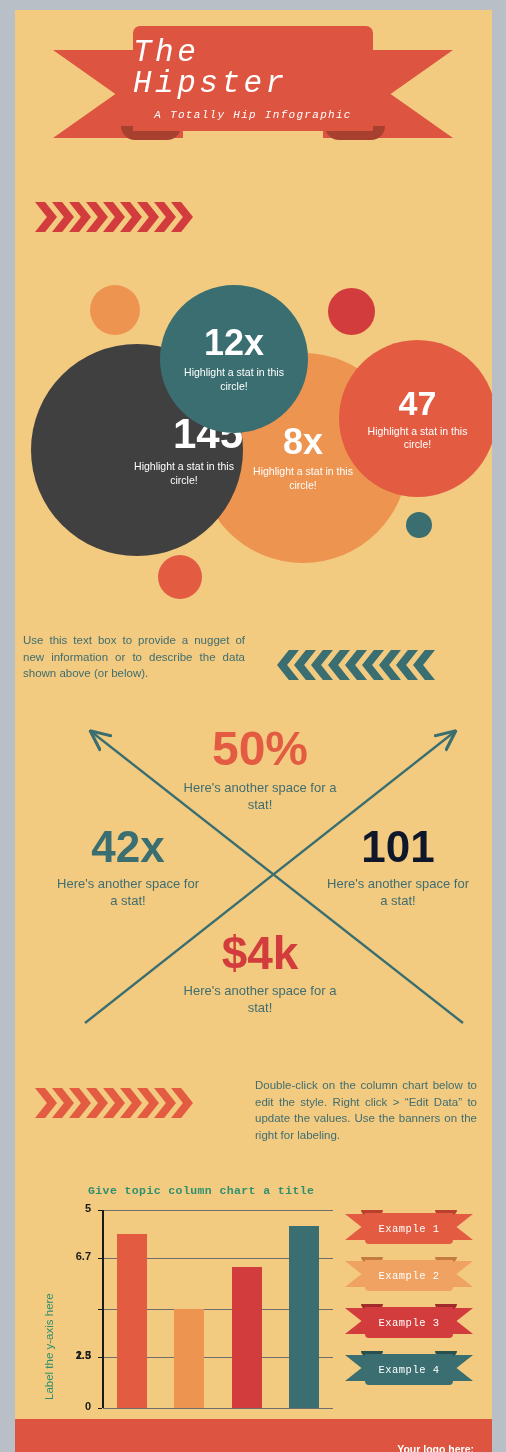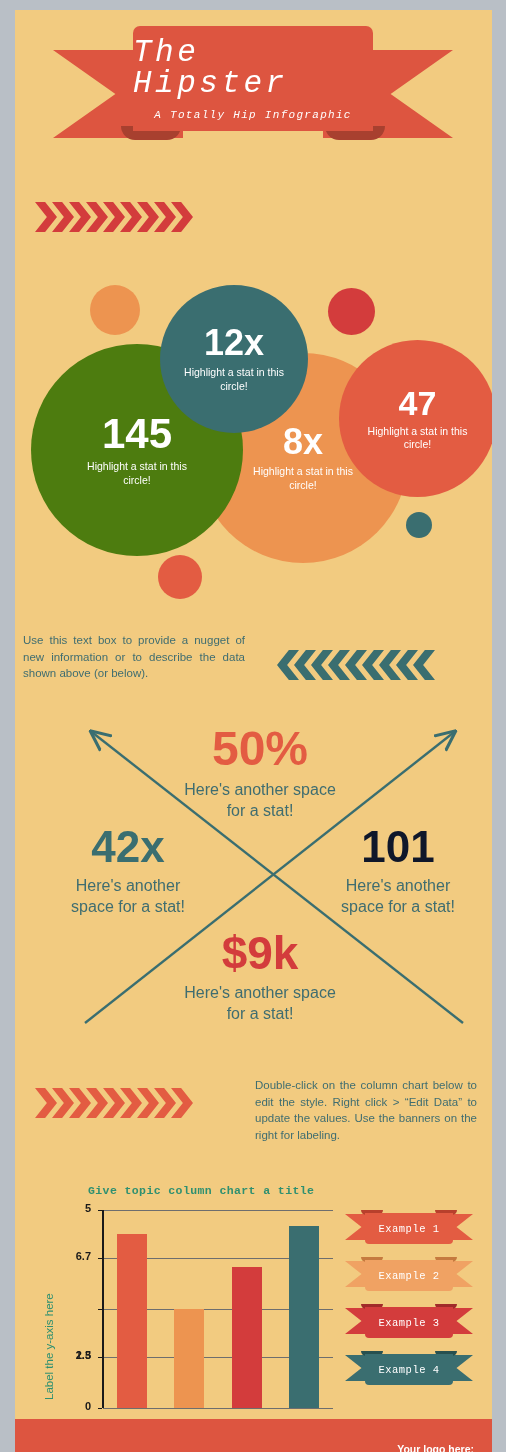--- a/index.html
+++ b/index.html
@@ -73,21 +73,21 @@
     align-items:center; justify-content:center;
     color:#ffffff; text-align:center;
   }
   .bubble .num { font-weight:bold; line-height:1; }
   .bubble .cap { font-size:10.5px; line-height:1.25; margin-top:5px; }
 
   
   .xblock { position:absolute; }
   .xstat { position:absolute; text-align:center; }
   .xstat .num { font-weight:bold; line-height:1; }
-  .xstat .cap { font-size:16px; line-height:1.3; color:#3f6d70; margin-top:7px; }
+  .xstat .cap { font-size:13px; line-height:1.3; color:#3f6d70; margin-top:7px; }
 
   
   .chart-title {
     position:absolute;
     font-family:"Liberation Mono","DejaVu Sans Mono",monospace;
     font-size:11.5px; font-weight:bold; color:#2f9070; letter-spacing:.4px;
   }
   .ylabel {
     position:absolute;
     font-size:11.5px; color:#2f9070;
@@ -179,21 +179,21 @@
       <div class="bubble" style="left:183px; top:343px; width:210px; height:210px; background:#ed9450;">
         <div class="num" style="font-size:36px;">8x</div>
         <div class="cap" style="width:120px;">Highlight a stat in this circle!</div>
       </div>
 
       <div class="bubble" style="left:324px; top:330px; width:157px; height:157px; background:#e35c42;">
         <div class="num" style="font-size:34px;">47</div>
         <div class="cap" style="width:115px;">Highlight a stat in this circle!</div>
       </div>
 
-      <div class="bubble" style="left:16px; top:334px; width:212px; height:212px; background:#4d7c0f;">
+      <div class="bubble" style="left:16px; top:334px; width:212px; height:212px; background:#404040;align-items:flex-end;">
         <div class="num" style="font-size:42px;">145</div>
         <div class="cap" style="width:118px;">Highlight a stat in this circle!</div>
       </div>
 
       <div class="bubble" style="left:145px; top:275px; width:148px; height:148px; background:#3a6e70;">
         <div class="num" style="font-size:36px;">12x</div>
         <div class="cap" style="width:112px;">Highlight a stat in this circle!</div>
       </div>
     </div>
 
@@ -230,21 +230,21 @@
         <div class="num" style="font-size:44px; color:#3a6e70;">42x</div>
         <div class="cap">Here's another space for a stat!</div>
       </div>
 
       <div class="xstat" style="left:278px; top:110px; width:150px;">
         <div class="num" style="font-size:44px; color:#0f172a;">101</div>
         <div class="cap">Here's another space for a stat!</div>
       </div>
 
       <div class="xstat" style="left:135px; top:215px; width:160px;">
-        <div class="num" style="font-size:46px; color:#d33c3c;">$9k</div>
+        <div class="num" style="font-size:46px; color:#d33c3c;">$4k</div>
         <div class="cap">Here's another space for a stat!</div>
       </div>
     </div>
 
     <div class="chev-row" id="instr-chevrons" style="left:20px; top:1078px;">
         <div class="chev right" style="background: rgb(227, 92, 66);"></div>
         <div class="chev right" style="background: rgb(227, 92, 66);"></div>
         <div class="chev right" style="background: rgb(227, 92, 66);"></div>
         <div class="chev right" style="background: rgb(227, 92, 66);"></div>
         <div class="chev right" style="background: rgb(227, 92, 66);"></div>

